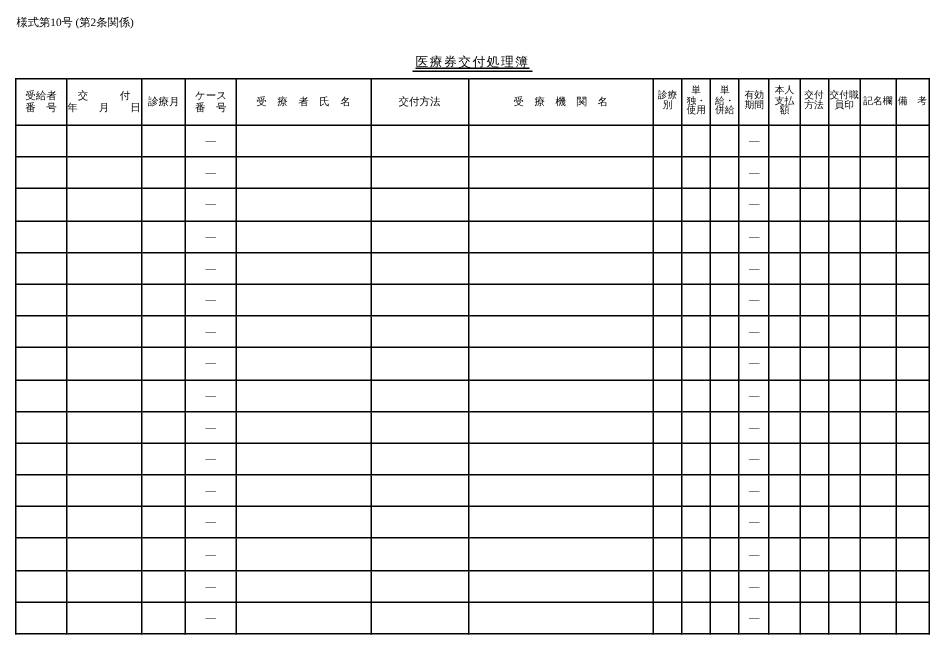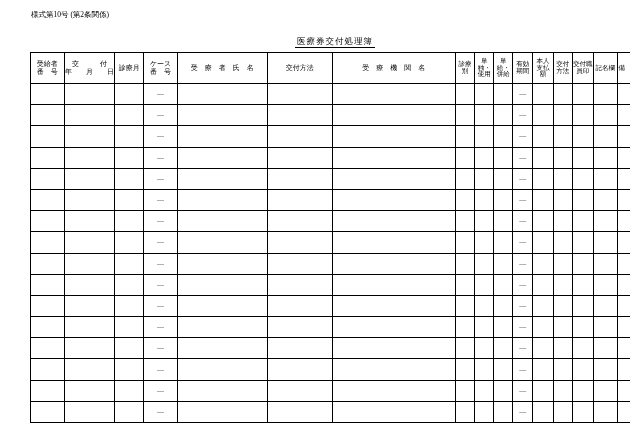--- a/index.html
+++ b/index.html
@@ -13,21 +13,20 @@
     font-family: "Liberation Serif", "DejaVu Serif", serif;
     color: #000000;
     position: relative;
     overflow: hidden;
   }
   .page {
     position: relative;
     width: 584px;
     height: 439px;
     box-sizing: border-box;
-    margin-left: 20px;
   }
   .form-no {
     position: absolute;
     left: 11px;
     top: 10px;
     font-size: 7.5px;
     letter-spacing: 0px;
     white-space: nowrap;
   }
   .doc-title {
@@ -35,20 +34,21 @@
     left: 0;
     top: 36px;
     width: 630px;
     text-align: center;
     font-size: 8.5px;
     letter-spacing: 1px;
   }
   .doc-title span {
     border-bottom: 1px solid #000;
     padding: 0 2px 1px 2px;
+    text-decoration: underline;
   }
   table.ledger {
     position: absolute;
     left: 10px;
     top: 52px;
     width: 610px;
     border-collapse: collapse;
     table-layout: fixed;
   }
   table.ledger td, table.ledger th {

